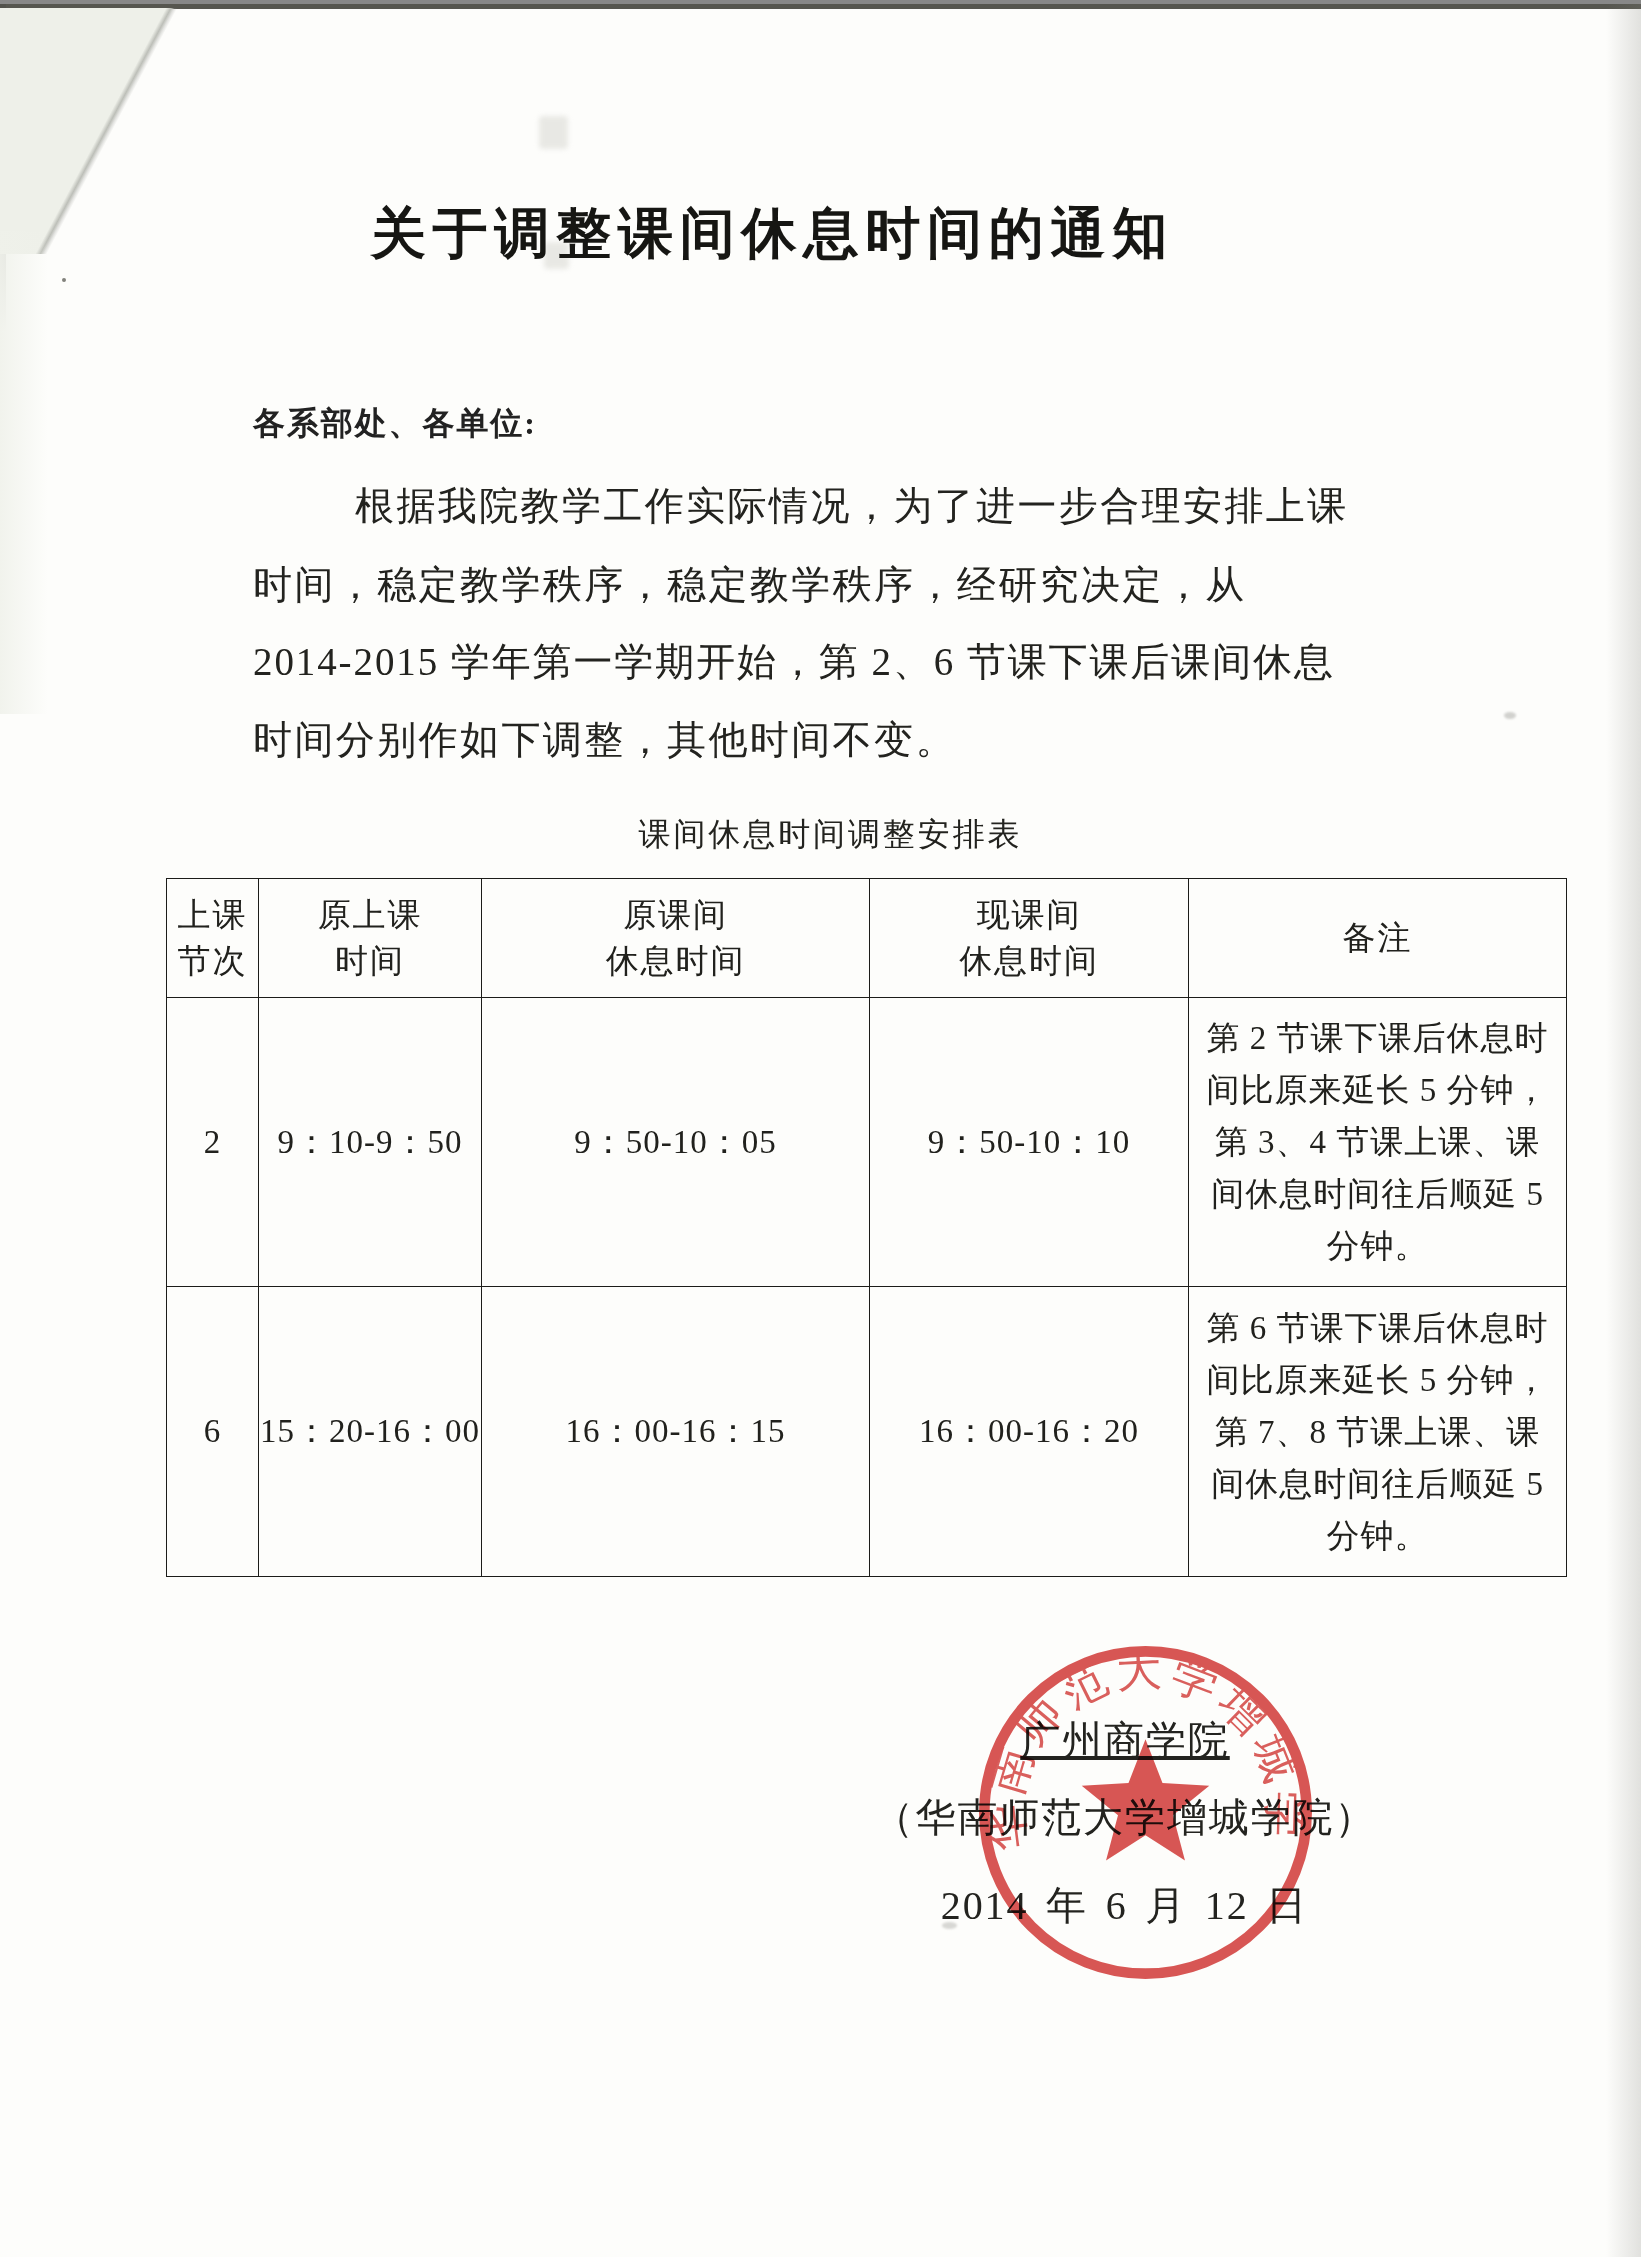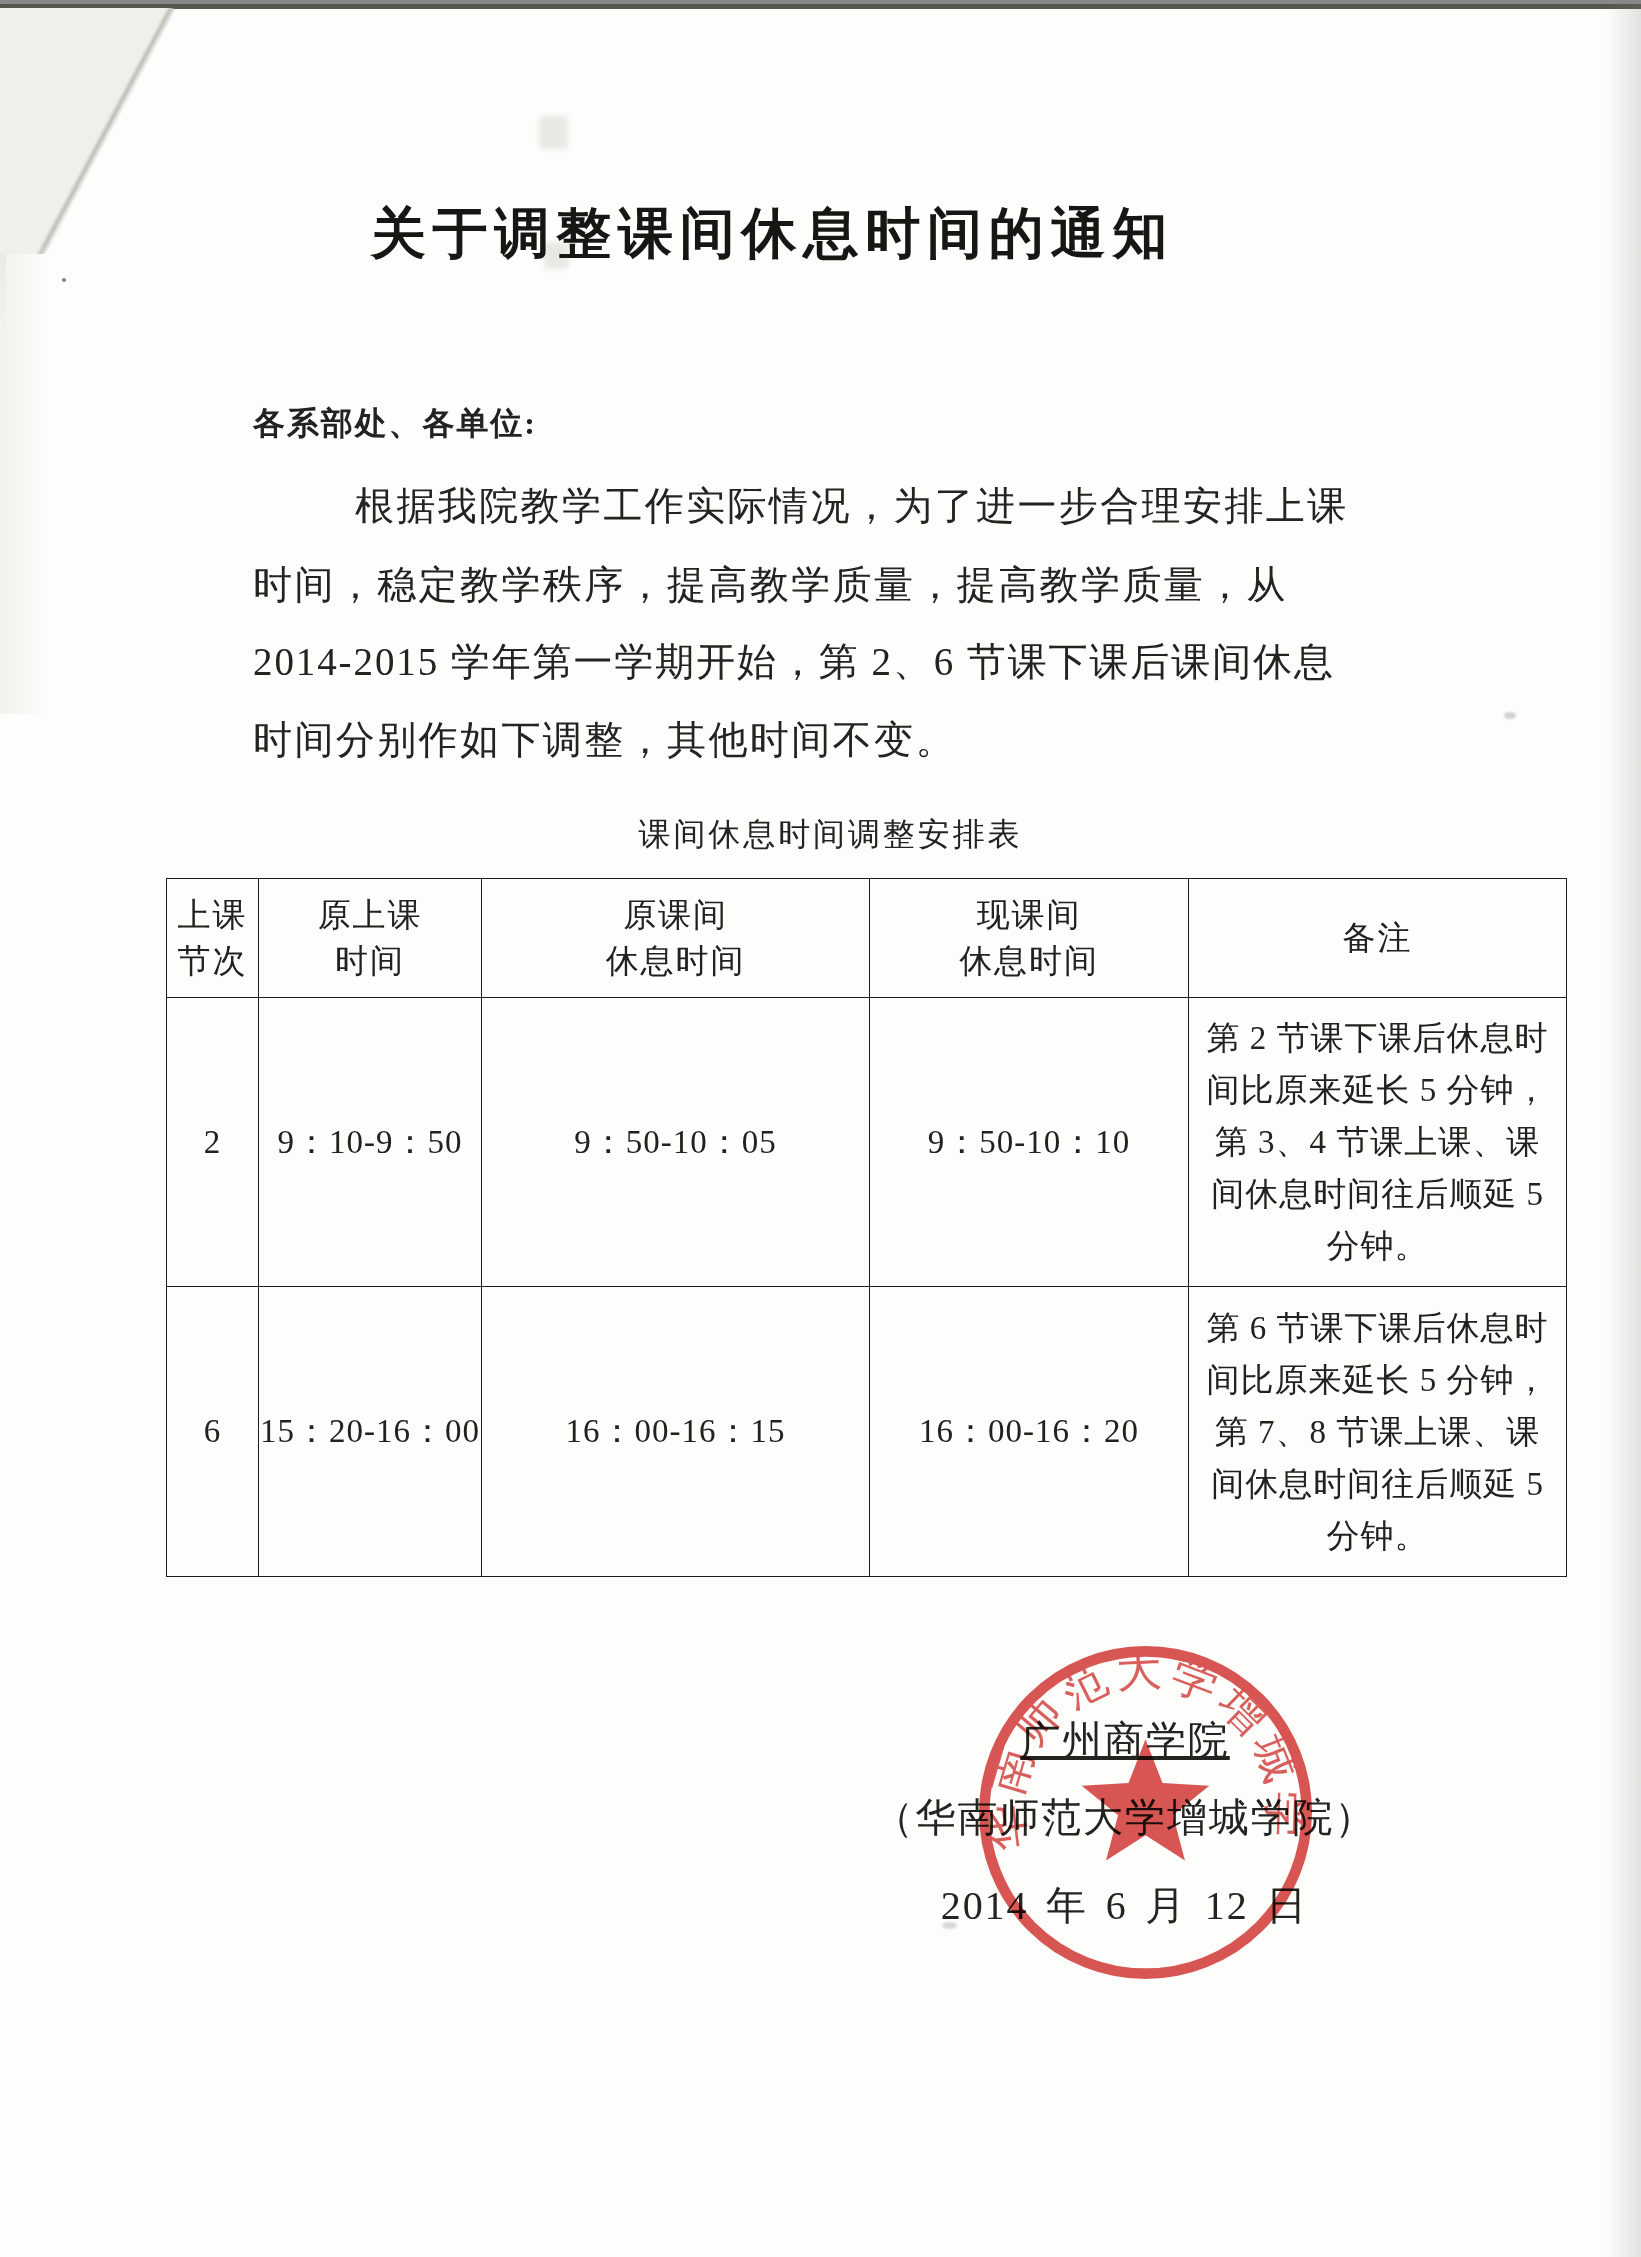--- a/index.html
+++ b/index.html
@@ -76,21 +76,21 @@
   <div class="bleed b2"></div>
   <div class="speck s1"></div>
   <div class="speck s2"></div>
   <div class="speck s3"></div>
 
   <div class="doc-title">关于调整课间休息时间的通知</div>
 
   <div class="salutation">各系部处、各单位:</div>
 
   <div class="pline p1">根据我院教学工作实际情况，为了进一步合理安排上课</div>
-  <div class="pline p2">时间，稳定教学秩序，提高教学质量，提高教学质量，从</div>
+  <div class="pline p2">时间，稳定教学秩序，稳定教学秩序，经研究决定，从</div>
   <div class="pline p3">2014-2015 学年第一学期开始，第 2、6 节课下课后课间休息</div>
   <div class="pline p4">时间分别作如下调整，其他时间不变。</div>
 
   <div class="tbl-caption">课间休息时间调整安排表</div>
 
   <table class="sched">
     <colgroup>
       <col style="width:92px">
         <col style="width:223px">
         <col style="width:388px">

